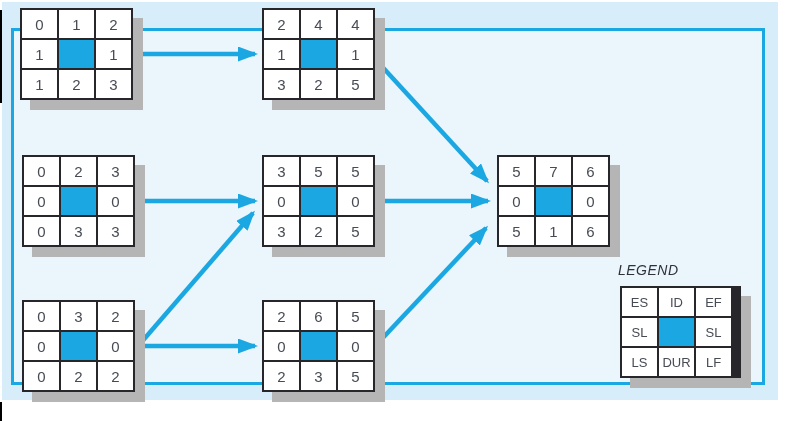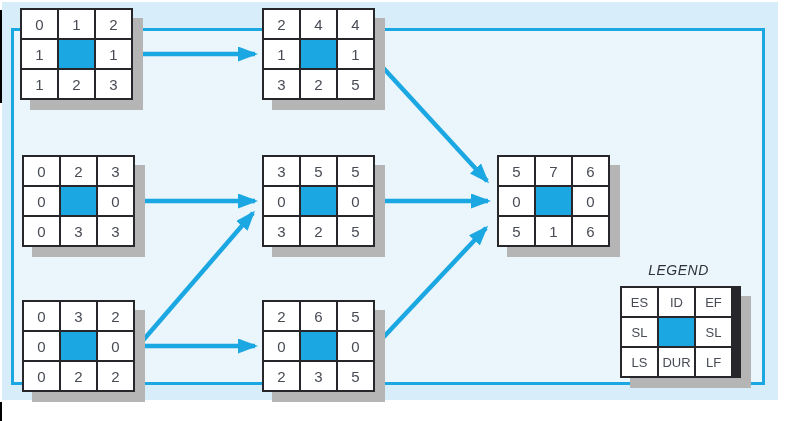--- a/index.html
+++ b/index.html
@@ -20,21 +20,21 @@
     background:var(--grid-line,#26262b);border:2px solid var(--grid-line,#26262b);
     box-shadow:10px 10px 0 var(--shadow,#b5b5b5);
   }
   .cell{
     background:var(--cell-fill,#ffffff);display:flex;align-items:center;justify-content:center;
     font-size:15px;color:var(--text,#474b54);
   }
   .cell.center{background:var(--accent,#1ba7e2);}
   .legend-wrap{position:absolute;left:618px;top:262px;width:121px;z-index:3;}
   .legend-title{
-    text-align:center;font-style:italic;font-size:14px;letter-spacing:.5px;
+    text-align:left;font-style:italic;font-size:14px;letter-spacing:.5px;
     color:#2e3138;margin:0 0 8px 0;
   }
   .legend-wrap .node{position:relative;left:2px;top:0;}
   .legend-wrap .cell{font-size:13px;text-align:center;}
   .tick{position:absolute;width:2px;background:#000;z-index:4;}
   .tick.t1{left:0;top:10px;height:93px;}
   .tick.t2{left:0;top:402px;height:19px;}
 </style>
 </head>
 <body>

